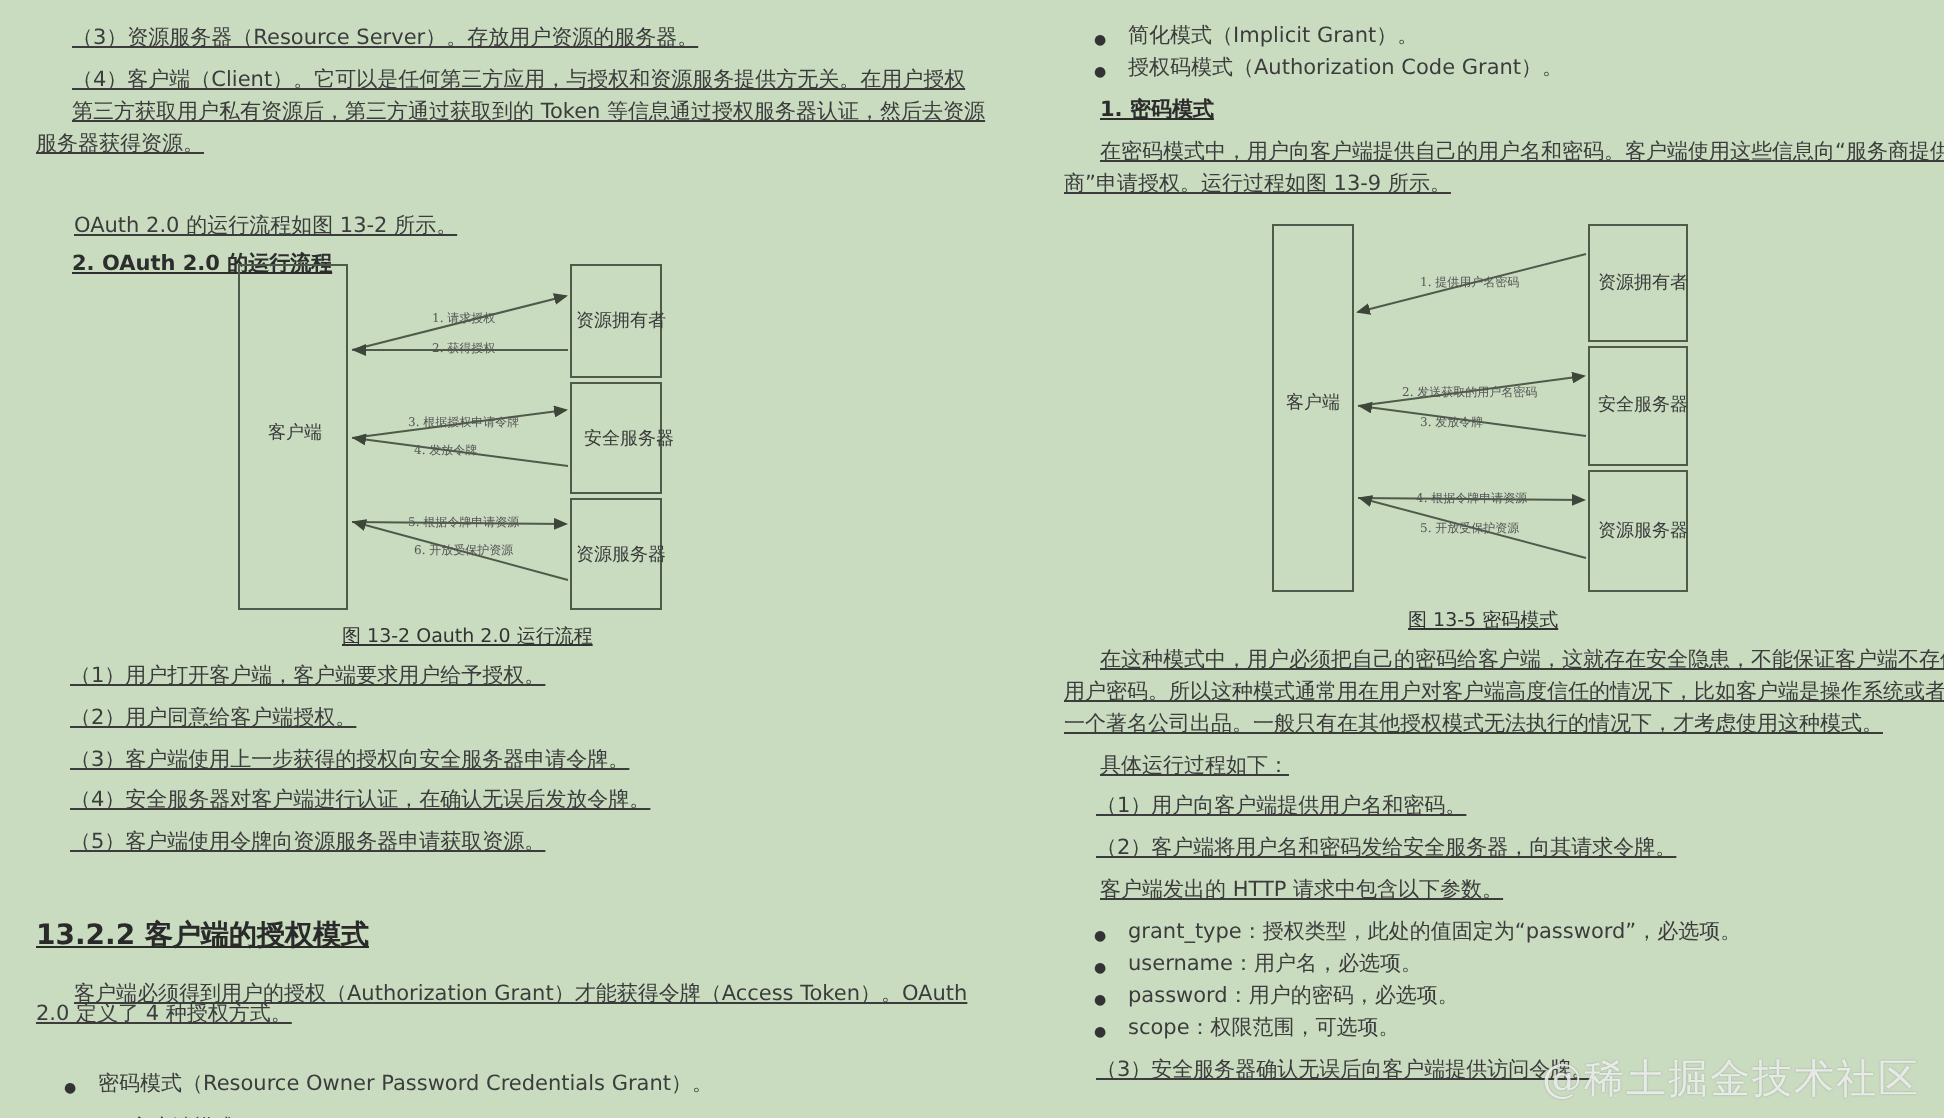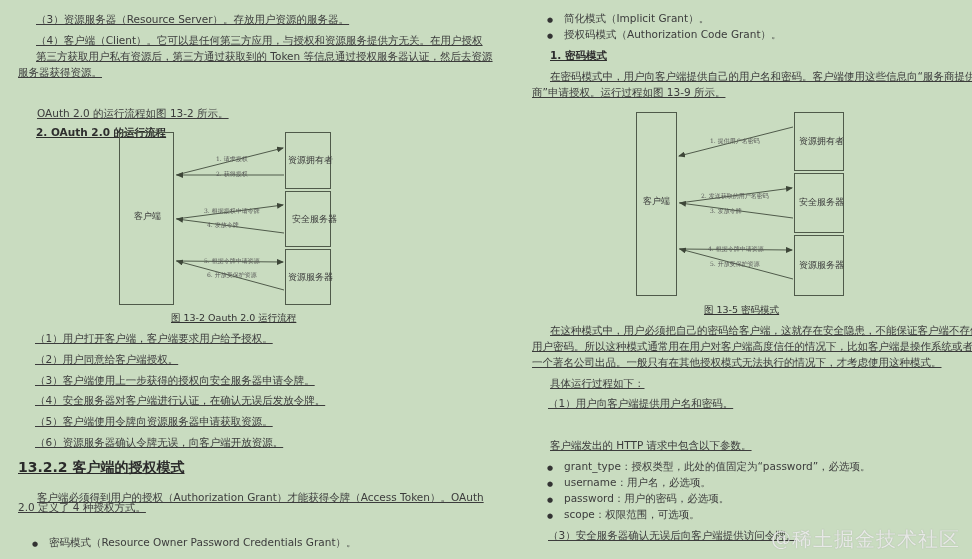--- a/index.html
+++ b/index.html
@@ -87,21 +87,20 @@
     <span class="arrowlabel" style="left:207px; top:271px;">6. 开放受保护资源</span>
   </div>
 
   <div class="abs caption" style="left:171px; top:312px;">图 13-2    Oauth 2.0 运行流程</div>
 
   <div class="abs p" style="left:35px; top:330px;">（1）用户打开客户端，客户端要求用户给予授权。</div>
   <div class="abs p" style="left:35px; top:351px;">（2）用户同意给客户端授权。</div>
   <div class="abs p" style="left:35px; top:372px;">（3）客户端使用上一步获得的授权向安全服务器申请令牌。</div>
   <div class="abs p" style="left:35px; top:392px;">（4）安全服务器对客户端进行认证，在确认无误后发放令牌。</div>
   <div class="abs p" style="left:35px; top:413px;">（5）客户端使用令牌向资源服务器申请获取资源。</div>
-  <div class="abs p" style="left:35px; top:434px;">（6）资源服务器确认令牌无误，向客户端开放资源。</div>
 
   <div class="abs h-section" style="left:18px; top:459px;">13.2.2    客户端的授权模式</div>
 
   <div class="abs p" style="left:37px; top:489px;">客户端必须得到用户的授权（Authorization Grant）才能获得令牌（Access Token）。OAuth</div>
   <div class="abs p" style="left:18px; top:499px;">2.0 定义了 4 种授权方式。</div>
 
   <div class="bullet p" style="left:49px; top:520px;margin-top:14px;">密码模式（Resource Owner Password Credentials Grant）。</div>
   <div class="bullet p" style="left:65px; top:536px;margin-top:20px;">客户端模式（Client Credentials Grant）。</div>
 </div>
 
@@ -152,20 +151,21 @@
 
   <div class="abs caption" style="left:218px; top:304px;">图 13-5    密码模式</div>
 
   <div class="abs p" style="left:64px; top:322px;">在这种模式中，用户必须把自己的密码给客户端，这就存在安全隐患，不能保证客户端不存储</div>
   <div class="abs p" style="left:46px; top:338px;">用户密码。所以这种模式通常用在用户对客户端高度信任的情况下，比如客户端是操作系统或者由</div>
   <div class="abs p" style="left:46px; top:354px;">一个著名公司出品。一般只有在其他授权模式无法执行的情况下，才考虑使用这种模式。</div>
 
   <div class="abs p" style="left:64px; top:375px;">具体运行过程如下：</div>
 
   <div class="abs p" style="left:62px; top:395px;">（1）用户向客户端提供用户名和密码。</div>
+  <div class="abs p" style="left:62px; top:416px;">（2）客户端将用户名和密码发给安全服务器，向其请求令牌。</div>
 
   <div class="abs p" style="left:64px; top:437px;">客户端发出的 HTTP 请求中包含以下参数。</div>
 
   <div class="bullet p" style="left:78px; top:458px;">grant_type：授权类型，此处的值固定为“password”，必选项。</div>
   <div class="bullet p" style="left:78px; top:490px;">password：用户的密码，必选项。</div>
   <div class="bullet p" style="left:78px; top:474px;">username：用户名，必选项。</div>
   <div class="bullet p" style="left:78px; top:506px;">scope：权限范围，可选项。</div>
 
   <div class="abs p" style="left:62px; top:527px;">（3）安全服务器确认无误后向客户端提供访问令牌。</div>
 </div>

